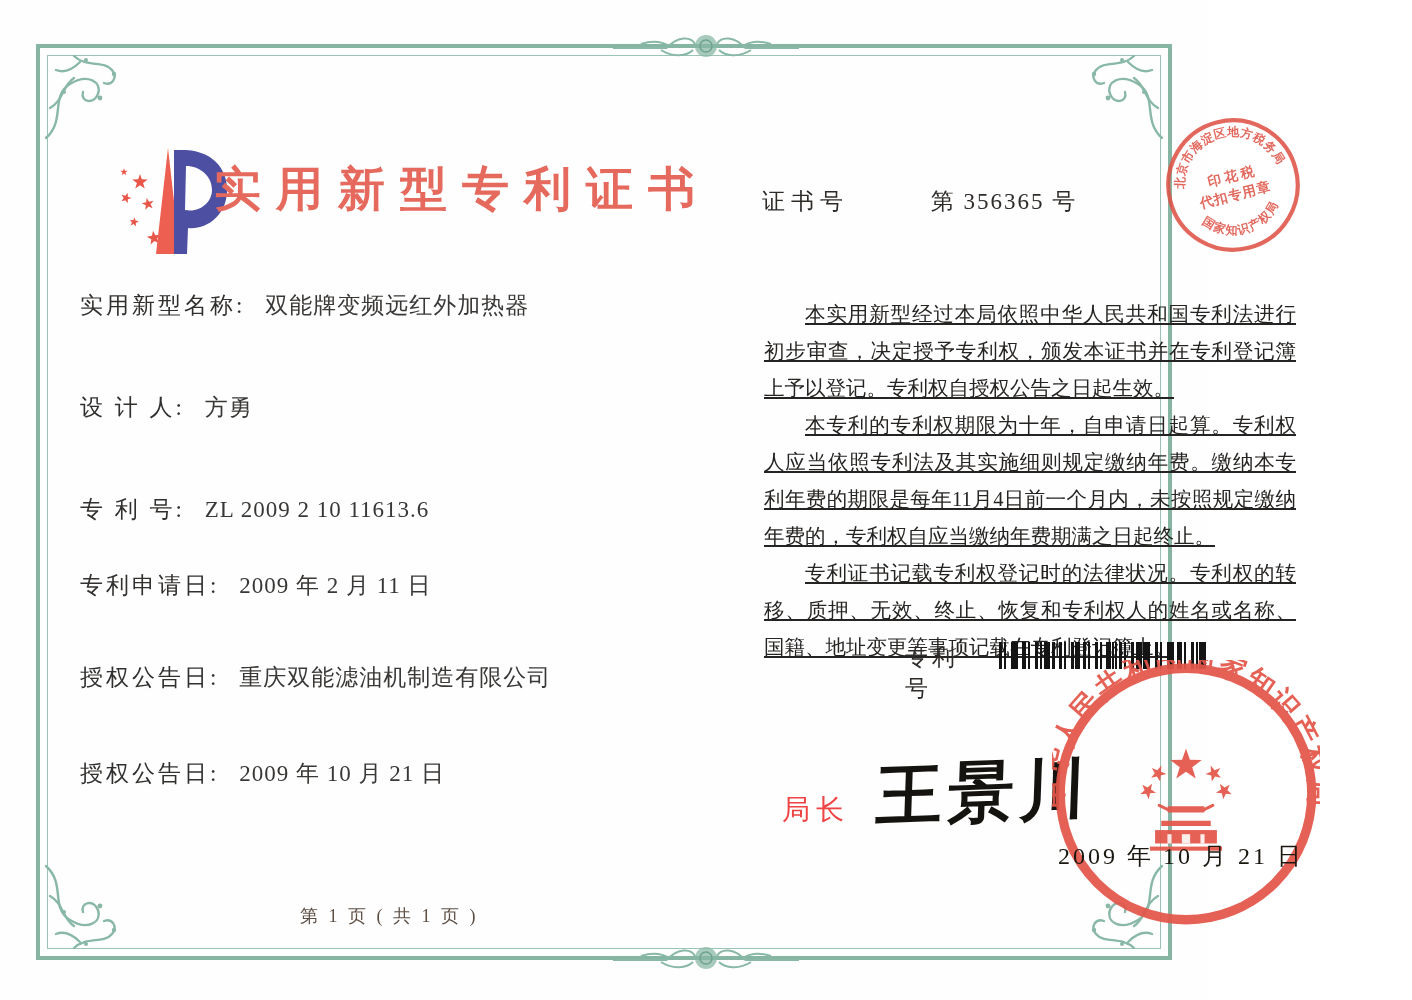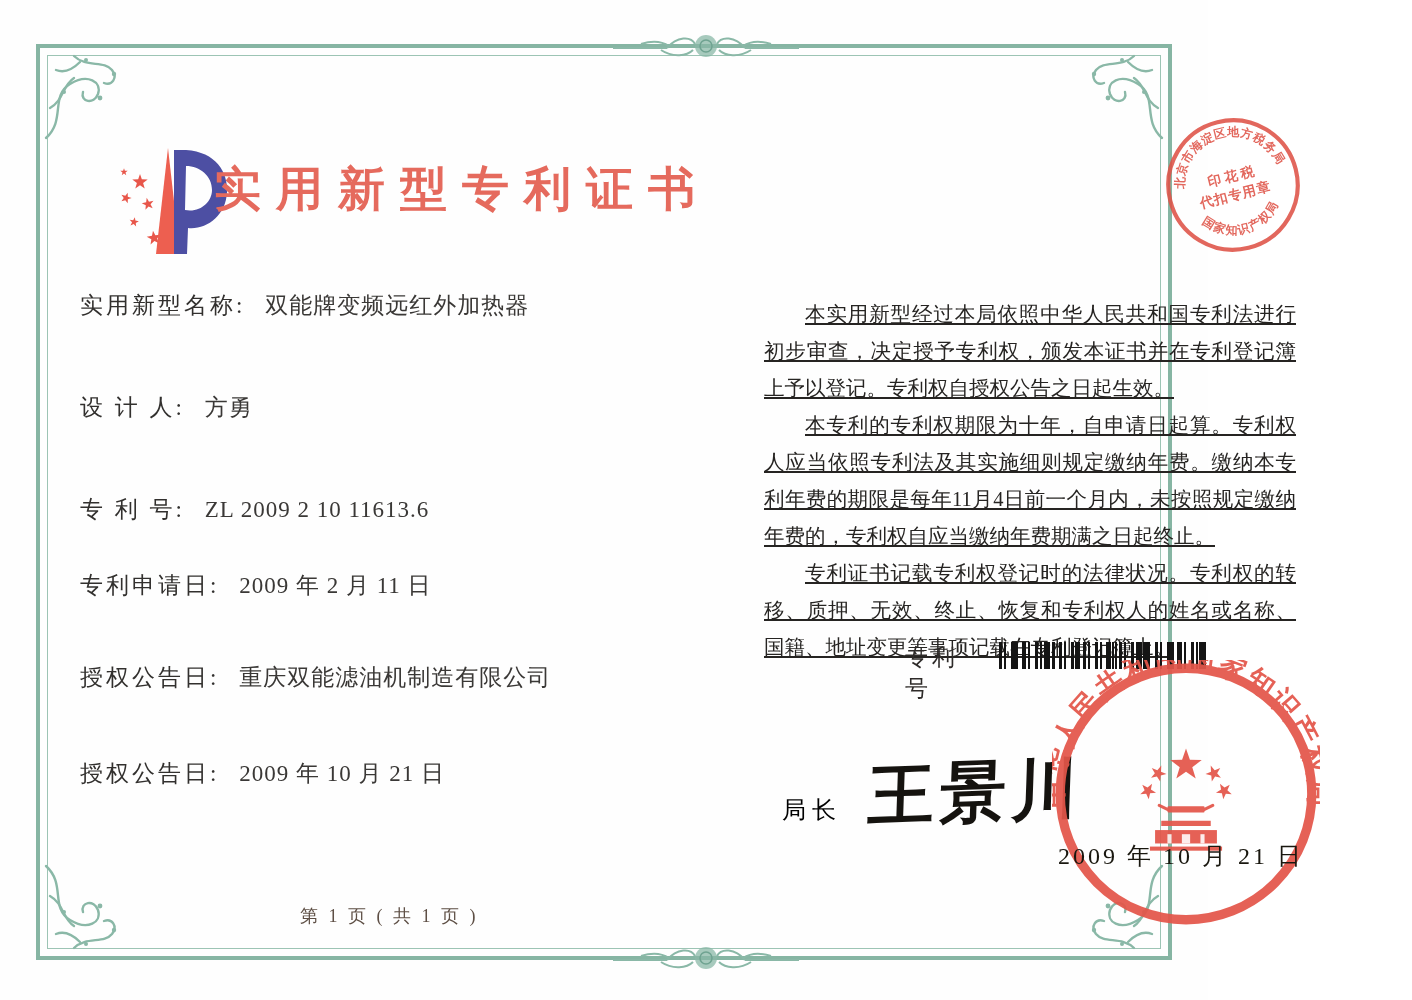--- a/index.html
+++ b/index.html
@@ -50,21 +50,21 @@
   
   .barcode-row{position:absolute;left:905px;top:642px;display:flex;align-items:flex-start;}
   .barcode-label{font-size:23px;letter-spacing:4px;color:#2e2b29;margin-right:26px;}
   .barcode{width:248px;height:27px;
     background:
       repeating-linear-gradient(90deg,#141414 0 3px,transparent 3px 5px,#141414 5px 7px,transparent 7px 12px),
       repeating-linear-gradient(90deg,transparent 0 14px,#141414 14px 19px,transparent 19px 23px,#141414 23px 25px,transparent 25px 31px);}
 
   
   .sig-row{position:absolute;left:782px;top:748px;display:flex;align-items:center;}
-  .sig-role{font-size:24px;letter-spacing:6px;color:#000000;margin-top:34px;}
+  .sig-role{font-size:28px;letter-spacing:6px;color:#ef4444;margin-top:34px;}
   .sig-name{font-size:66px;font-weight:bold;color:#15130f;margin-left:26px;
     transform:rotate(-2deg) skewX(-4deg);letter-spacing:6px;}
 
   
   .big-seal{position:absolute;left:1052px;top:660px;width:268px;height:268px;opacity:.93;z-index:2;}
   .seal-date{position:absolute;left:1058px;top:840px;font-size:24px;color:#19170f;
     letter-spacing:3px;z-index:3;white-space:nowrap;}
 
   
   .footer{position:absolute;left:300px;top:904px;font-size:18px;color:#5e4f45;letter-spacing:3px;}
@@ -166,20 +166,24 @@
       <use href="#lstar" transform="translate(30,84) scale(0.7) rotate(10)"></use>
       <use href="#lstar" transform="translate(50,100) scale(1.05) rotate(-8)"></use>
       <use href="#lstar" transform="translate(20,34) scale(0.55)"></use>
     </g>
     <polygon points="64,10 52,116 76,116" fill="#ed5f50"></polygon>
     <path d="M70,12 L82,12 C112,14 124,34 123,54 C122,78 102,92 84,90 L83,116 L70,116 Z
              M82,28 L81,72 C96,75 108,64 108,52 C108,38 96,28 82,28 Z" fill="#4d4fa3"></path>
   </svg>
 
   <div class="title">实用新型专利证书</div>
+  <div class="certno">
+    <span>证书号</span>
+    <span class="val">第 356365 号</span>
+  </div>
 
   <svg class="tax-stamp" viewBox="0 0 140 140">
     <defs>
       <path id="taxTop" d="M24.6,57.8 A47,47 0 0 1 115.4,57.8"></path>
       <path id="taxBot" d="M27.4,89.9 A47,47 0 0 0 112.6,89.9"></path>
     </defs>
     <g fill="#df5347">
       <circle cx="70" cy="70" r="62" fill="none" stroke="#df5347" stroke-width="4"></circle>
       <text font-size="11.5" letter-spacing="0.5" font-weight="bold">
         <textPath href="#taxTop" startOffset="50%" text-anchor="middle">北京市海淀区地方税务局</textPath>

